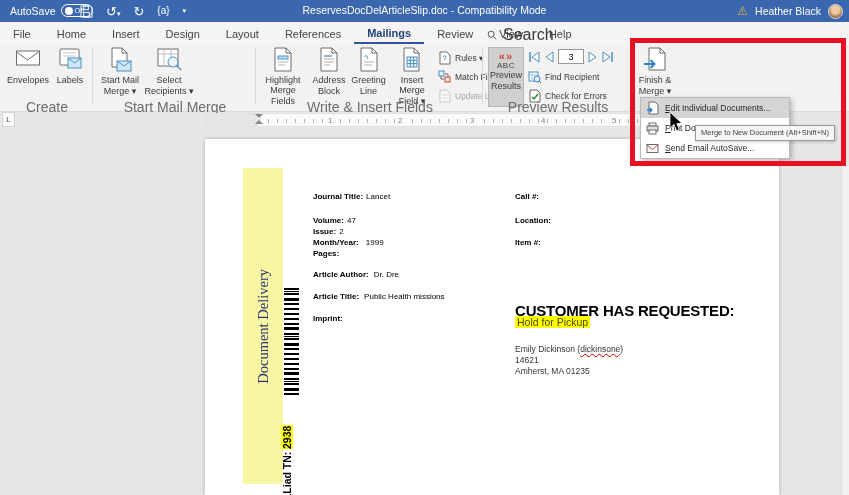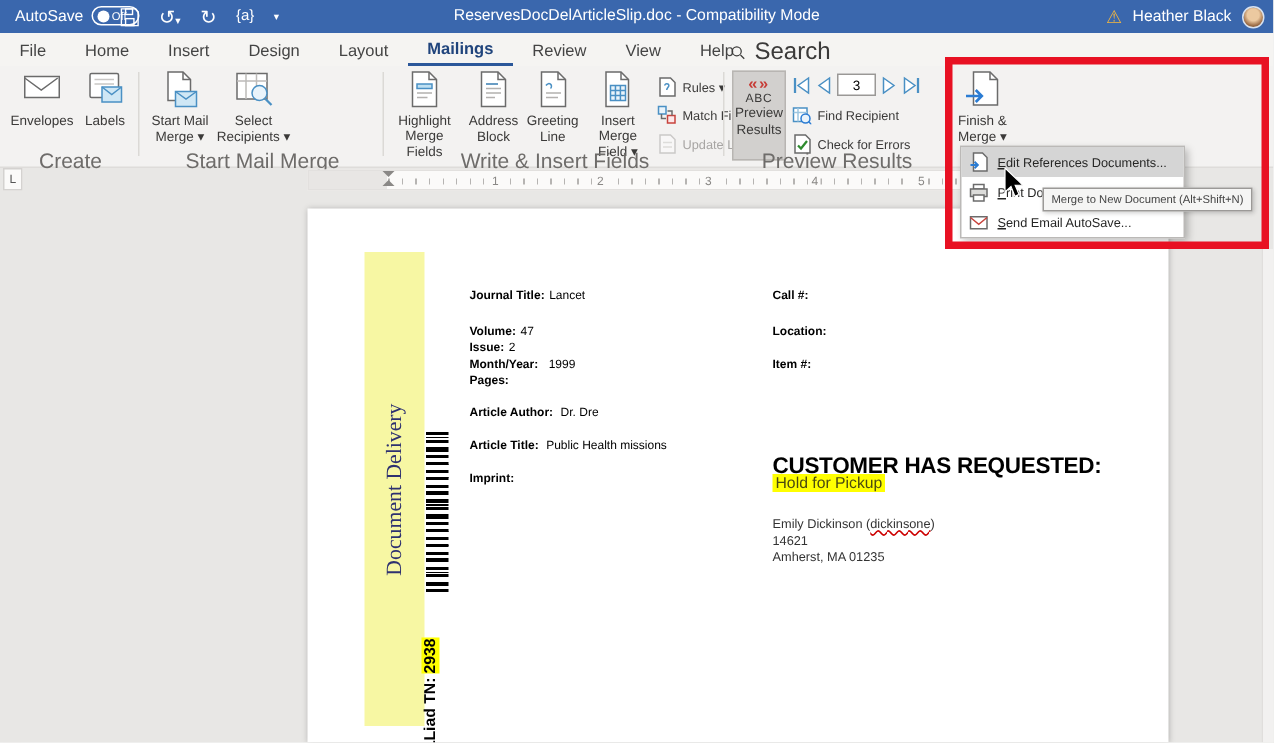--- a/index.html
+++ b/index.html
@@ -154,20 +154,21 @@
       <span class="avatar"></span>
     </div>
   </div>
 
   <div id="menubar">
     <span class="tab">File</span>
     <span class="tab">Home</span>
     <span class="tab">Insert</span>
     <span class="tab">Design</span>
     <span class="tab">Layout</span>
+    <span class="tab">References</span>
     <span class="tab active">Mailings</span>
     <span class="tab">Review</span>
     <span class="tab">View</span>
     <span class="tab">Help</span>
     <div id="search-box">
       <svg width="10" height="10" viewBox="0 0 12 12">
           <circle cx="5" cy="5" r="3.6" fill="none" stroke="#3b3a39"></circle>
           <path d="M8 8l3 3" stroke="#3b3a39"></path>
         </svg>
       <span>Search</span>
@@ -412,21 +413,21 @@
       <div class="addr" style="top:227px">Amherst, MA  01235</div>
     </div>
   </div>
 
   <div id="merge-menu">
     <div class="menu-item hl">
       <svg width="13" height="14" viewBox="0 0 13 14">
           <path d="M3 1h6l3 3v9H3z" fill="#fff" stroke="#6b6b6b"></path>
           <path d="M1 9h5M3.7 6.8L5.9 9l-2.2 2.2" fill="none" stroke="#2b7cd3" stroke-width="1.3"></path>
         </svg>
-      <span><span class="ak">E</span><span>dit References Documents...</span></span>
+      <span><span class="ak">E</span><span>dit Individual Documents...</span></span>
     </div>
     <div class="menu-item">
       <svg width="13" height="13" viewBox="0 0 13 13">
           <rect x="3" y="1" width="7" height="3" fill="#fff" stroke="#6b6b6b"></rect>
           <rect x="1" y="4" width="11" height="5" fill="#dcdcda" stroke="#6b6b6b"></rect>
           <rect x="3" y="8" width="7" height="4" fill="#fff" stroke="#6b6b6b"></rect>
         </svg>
       <span><span class="ak">P</span><span>rint Documents...</span></span>
     </div>
     <div class="menu-item">

